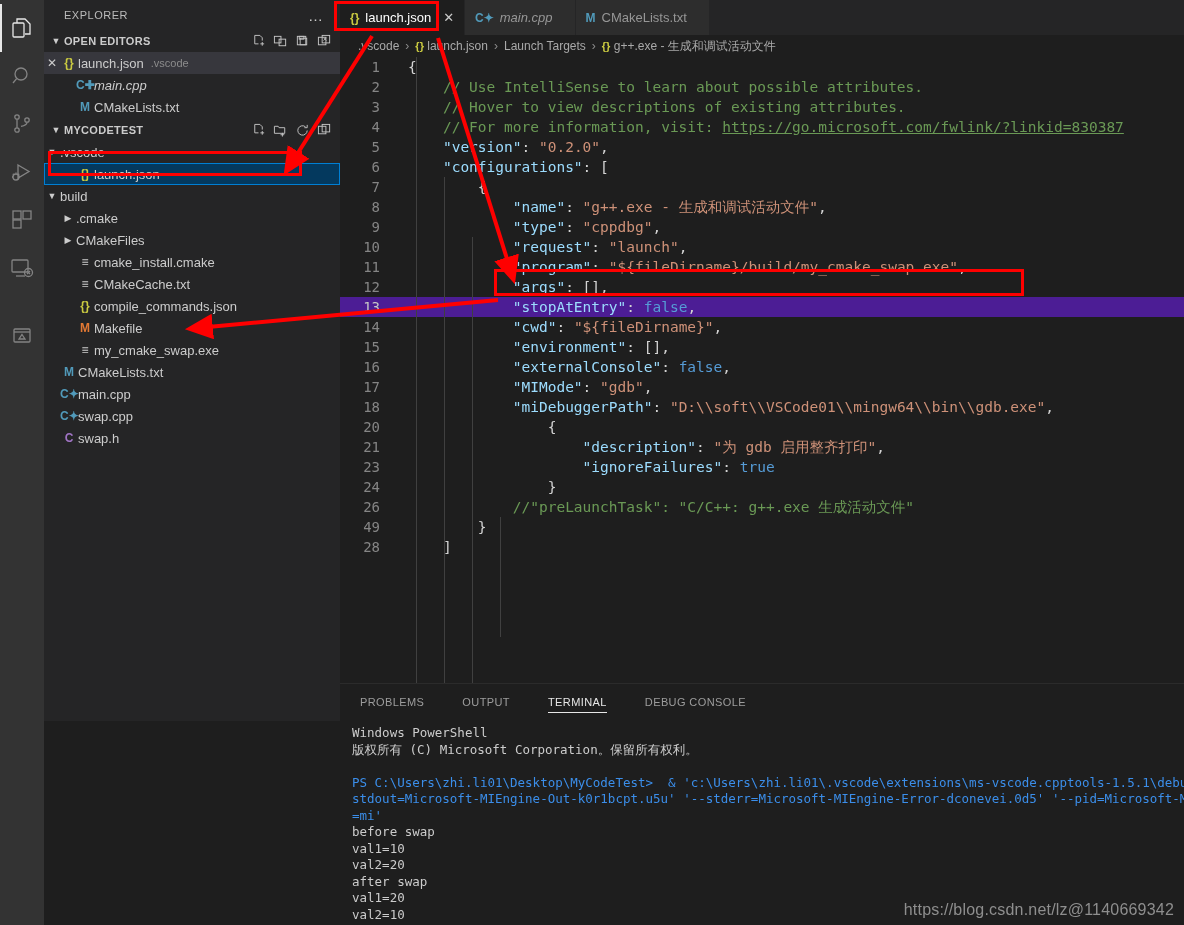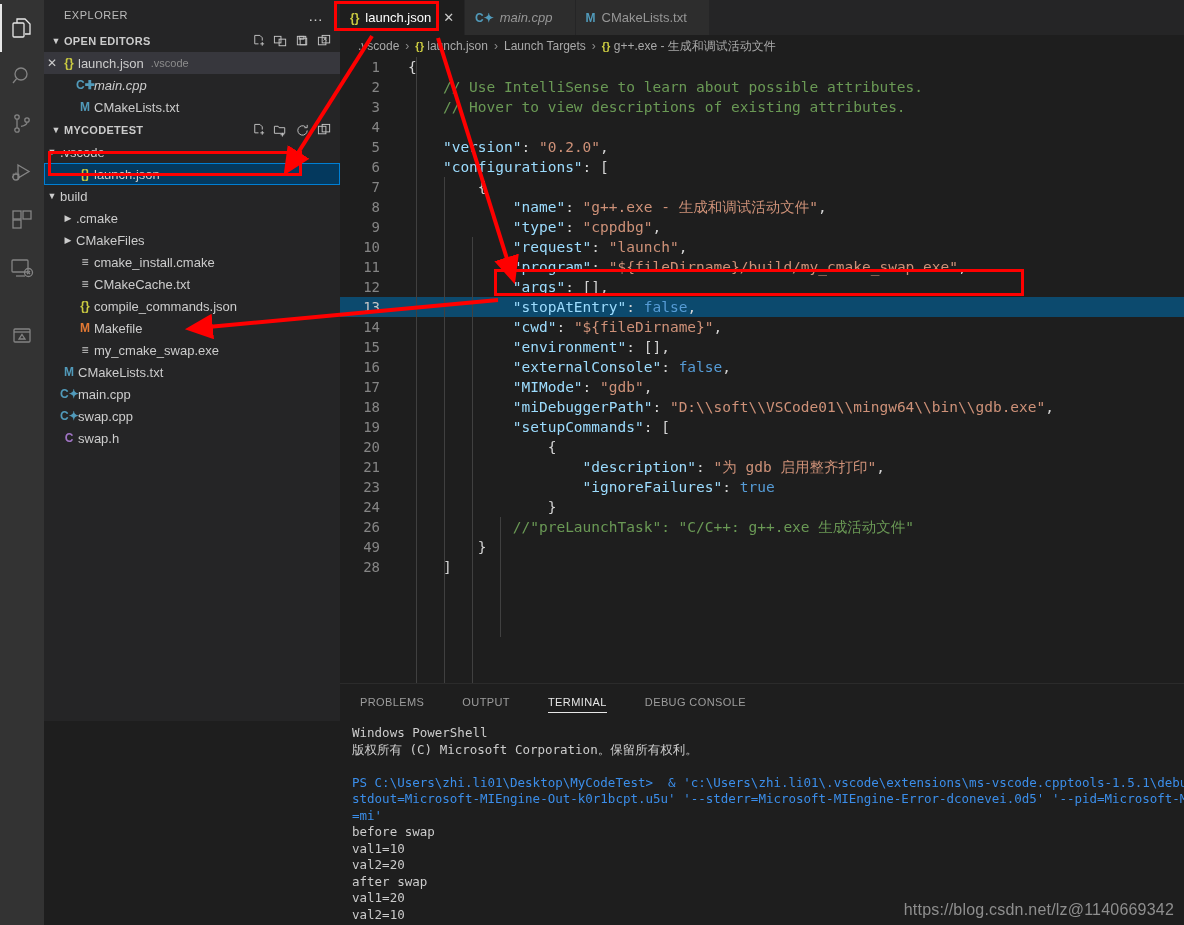--- a/index.html
+++ b/index.html
@@ -89,21 +89,21 @@
   .bc-sep { color: #8c8c8c; margin: 0 2px; }
   .bc-ic { color: #cbcb41; font-weight: bold; font-size:11px;}
 
   .code-wrap {
     flex: 1; position: relative; overflow: hidden;
     background: #1e1e1e;
     font-family: "DejaVu Sans Mono", "Liberation Mono", monospace;
     font-size: 14.5px; line-height: 20px;
   }
   .code-line { display: flex; height: 20px; align-items:center; white-space: pre; }
-  .code-line.cur { background: #0c4a6e; }
+  .code-line.cur { background: #4c1d95; }
   .gutter {
     width: 58px; flex: 0 0 58px; text-align: right; padding-right: 18px;
     color: #858585; font-size: 14px;
   }
   .gutter.curln { color: #c6c6c6; }
   .codetext { padding-left: 10px; color: #d4d4d4; }
   .ind { position:absolute; width:1px; background:#404040; }
 
   
   .t-key   { color: #9cdcfe; }
@@ -393,36 +393,35 @@
       </div>
     <div class="code-wrap">
       <div class="ind" style="left:76px; top:0; bottom:0;"></div>
       <div class="ind" style="left:104px; top:120px; height:560px;"></div>
       <div class="ind" style="left:132px; top:180px; height:460px;"></div>
       <div class="ind" style="left:160px; top:460px; height:120px;"></div>
       <div id="code">
           <div class="code-line"><span class="gutter">1</span><span class="codetext"><span class="t-punc">{</span></span></div>
           <div class="code-line"><span class="gutter">2</span><span class="codetext"><span class="t-cmt">    // Use IntelliSense to learn about possible attributes.</span></span></div>
           <div class="code-line"><span class="gutter">3</span><span class="codetext"><span class="t-cmt">    // Hover to view descriptions of existing attributes.</span></span></div>
-          <div class="code-line"><span class="gutter">4</span></div>
+          <div class="code-line"><span class="gutter">4</span><span class="codetext"><span class="t-cmt">    // For more information, visit: </span><span class="t-link">https://go.microsoft.com/fwlink/?linkid=830387</span></span></div>
           <div class="code-line"><span class="gutter">5</span><span class="codetext"><span class="t-key">    "version"</span><span class="t-punc">: </span><span class="t-str">"0.2.0"</span><span class="t-punc">,</span></span></div>
           <div class="code-line"><span class="gutter">6</span><span class="codetext"><span class="t-key">    "configurations"</span><span class="t-punc">: [</span></span></div>
           <div class="code-line"><span class="gutter">7</span><span class="codetext"><span class="t-punc">        {</span></span></div>
           <div class="code-line"><span class="gutter">8</span><span class="codetext"><span class="t-key">            "name"</span><span class="t-punc">: </span><span class="t-str">"g++.exe - 生成和调试活动文件"</span><span class="t-punc">,</span></span></div>
           <div class="code-line"><span class="gutter">9</span><span class="codetext"><span class="t-key">            "type"</span><span class="t-punc">: </span><span class="t-str">"cppdbg"</span><span class="t-punc">,</span></span></div>
           <div class="code-line"><span class="gutter">10</span><span class="codetext"><span class="t-key">            "request"</span><span class="t-punc">: </span><span class="t-str">"launch"</span><span class="t-punc">,</span></span></div>
           <div class="code-line"><span class="gutter">11</span><span class="codetext"><span class="t-key">            "program"</span><span class="t-punc">: </span><span class="t-str">"${fileDirname}/build/my_cmake_swap.exe"</span><span class="t-punc">,</span></span></div>
           <div class="code-line"><span class="gutter">12</span><span class="codetext"><span class="t-key">            "args"</span><span class="t-punc">: [],</span></span></div>
           <div class="code-line cur"><span class="gutter curln">13</span><span class="codetext"><span class="t-key">            "stopAtEntry"</span><span class="t-punc">: </span><span class="t-bool">false</span><span class="t-punc">,</span></span></div>
           <div class="code-line"><span class="gutter">14</span><span class="codetext"><span class="t-key">            "cwd"</span><span class="t-punc">: </span><span class="t-str">"${fileDirname}"</span><span class="t-punc">,</span></span></div>
           <div class="code-line"><span class="gutter">15</span><span class="codetext"><span class="t-key">            "environment"</span><span class="t-punc">: [],</span></span></div>
           <div class="code-line"><span class="gutter">16</span><span class="codetext"><span class="t-key">            "externalConsole"</span><span class="t-punc">: </span><span class="t-bool">false</span><span class="t-punc">,</span></span></div>
           <div class="code-line"><span class="gutter">17</span><span class="codetext"><span class="t-key">            "MIMode"</span><span class="t-punc">: </span><span class="t-str">"gdb"</span><span class="t-punc">,</span></span></div>
           <div class="code-line"><span class="gutter">18</span><span class="codetext"><span class="t-key">            "miDebuggerPath"</span><span class="t-punc">: </span><span class="t-str">"D:\\soft\\VSCode01\\mingw64\\bin\\gdb.exe"</span><span class="t-punc">,</span></span></div>
-          <div class="code-line"><span class="gutter">19</span><span class="codetext"><span class="t-key">            "setupCommands"</span><span class="t-punc">: [</span></span></div>
           <div class="code-line"><span class="gutter">20</span><span class="codetext"><span class="t-punc">                {</span></span></div>
           <div class="code-line"><span class="gutter">21</span><span class="codetext"><span class="t-key">                    "description"</span><span class="t-punc">: </span><span class="t-str">"为 gdb 启用整齐打印"</span><span class="t-punc">,</span></span></div>
           <div class="code-line"><span class="gutter">23</span><span class="codetext"><span class="t-key">                    "ignoreFailures"</span><span class="t-punc">: </span><span class="t-bool">true</span></span></div>
           <div class="code-line"><span class="gutter">24</span><span class="codetext"><span class="t-punc">                }</span></span></div>
           <div class="code-line"><span class="gutter">26</span><span class="codetext"><span class="t-cmt">            //"preLaunchTask": "C/C++: g++.exe 生成活动文件"</span></span></div>
           <div class="code-line"><span class="gutter">49</span><span class="codetext"><span class="t-punc">        }</span></span></div>
           <div class="code-line"><span class="gutter">28</span><span class="codetext"><span class="t-punc">    ]</span></span></div>
         </div>
     </div>
 

